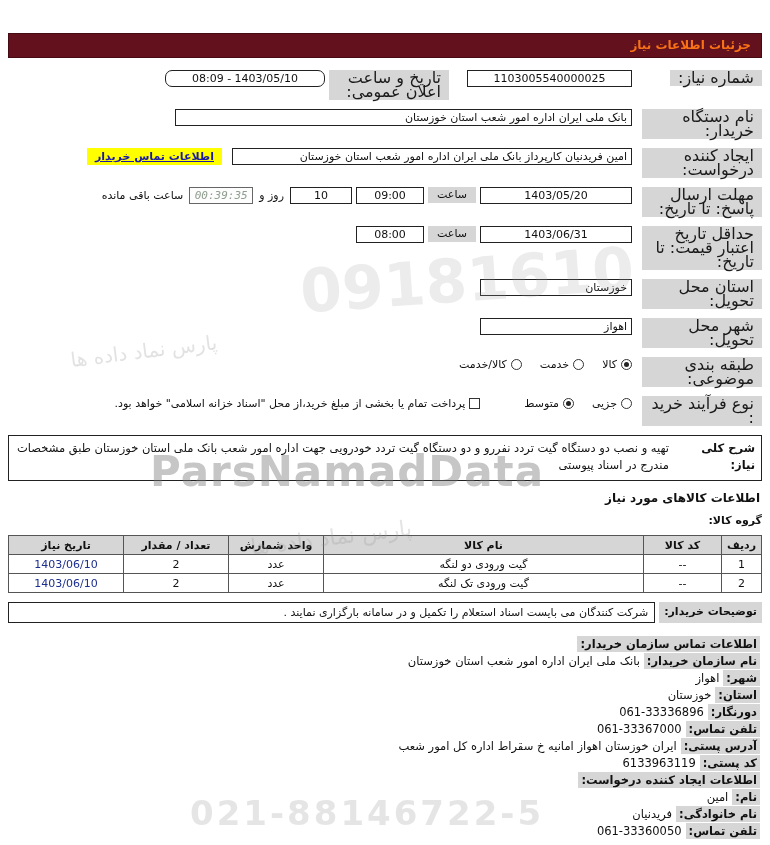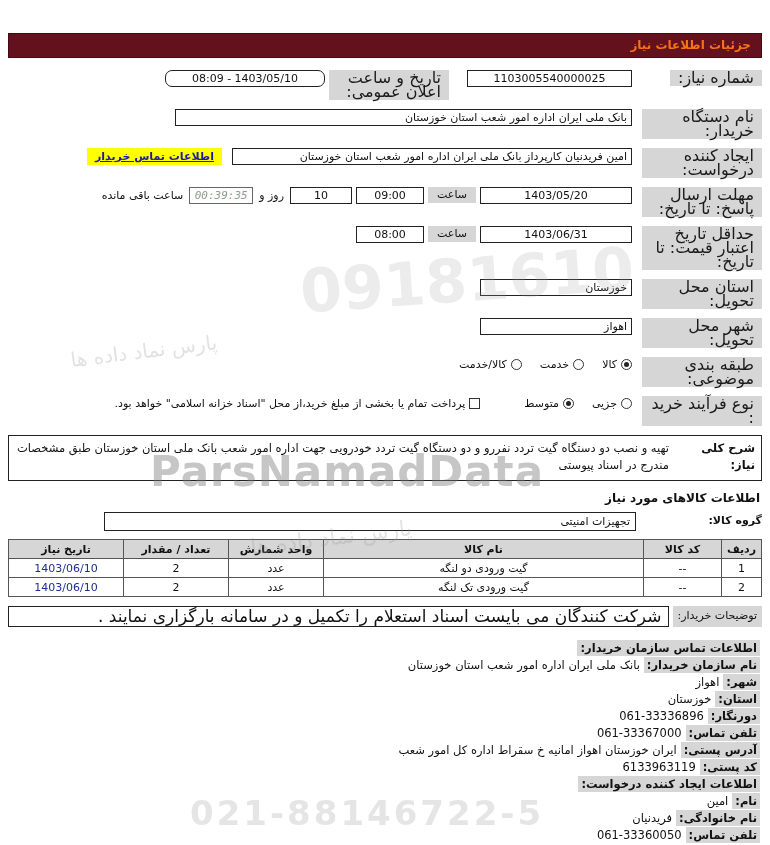--- a/index.html
+++ b/index.html
@@ -97,22 +97,22 @@
 
   table.goods { margin:0 8px; width:754px; border-collapse:collapse; }
   table.goods th, table.goods td { border:1px solid #555; font-size:11px; padding:2px 4px; height:19px; }
   table.goods th { background:#d6d6d6; font-weight:bold; text-align:center; }
   table.goods td { text-align:center; background:#fff; }
   td.cell-name { text-align:right; padding-right:8px; }
   td.cell-date { color:#1c2e8f; direction:ltr; }
   .c-row { width:40px;margin-top:24px; } .c-code { width:78px; } .c-unit { width:95px; } .c-qty { width:105px; } .c-date { width:115px; }
 
   .note-row { display:flex; margin:9px 8px 0 8px; gap:4px; }
-  .note-lbl { background:#d6d6d6; font-weight:normal; font-size:11px; line-height:19px; padding:0 5px; flex:none; }
-  .note-val { flex:1; border:1px solid #222; background:#fff; height:21px; line-height:19px; font-size:17px; padding:0 6px; }
+  .note-lbl { background:#d6d6d6; font-weight:bold; font-size:11px; line-height:19px; padding:0 5px; flex:none; }
+  .note-val { flex:1; border:1px solid #222; background:#fff; height:21px; line-height:19px; font-size:11px; padding:0 6px; }
 
   .contact { margin:13px 10px 0 10px; font-size:11.5px; line-height:16px; }
   .c-line { margin-bottom:1px; }
   .c-lbl { background:#d6d6d6; font-weight:bold; padding:0 3px; display:inline-block; }
   .c-val { padding-right:4px; }
 </style>
 </head>
 <body>
 
 <div class="page">
@@ -236,21 +236,20 @@
 
     <div class="descbox">
       <div class="desc-lbl">شرح کلی نیاز:</div>
       <div class="desc-text">تهیه و نصب دو دستگاه گیت تردد نفررو و دو دستگاه گیت تردد خودرویی جهت اداره امور شعب بانک ملی استان خوزستان طبق مشخصات مندرج در اسناد پیوستی</div>
     </div>
 
     <div class="section-title">اطلاعات کالاهای مورد نیاز</div>
 
     <div class="grp-row">
       <div class="grp-lbl">گروه کالا:</div>
-      <div class="grp-val">تجهیزات امنیتی</div>
     </div>
 
     <table class="goods">
       <thead>
         <tr>
           <th class="c-row">ردیف</th>
           <th class="c-code">کد کالا</th>
           <th>نام کالا</th>
           <th class="c-unit">واحد شمارش</th>
           <th class="c-qty">تعداد / مقدار</th>

